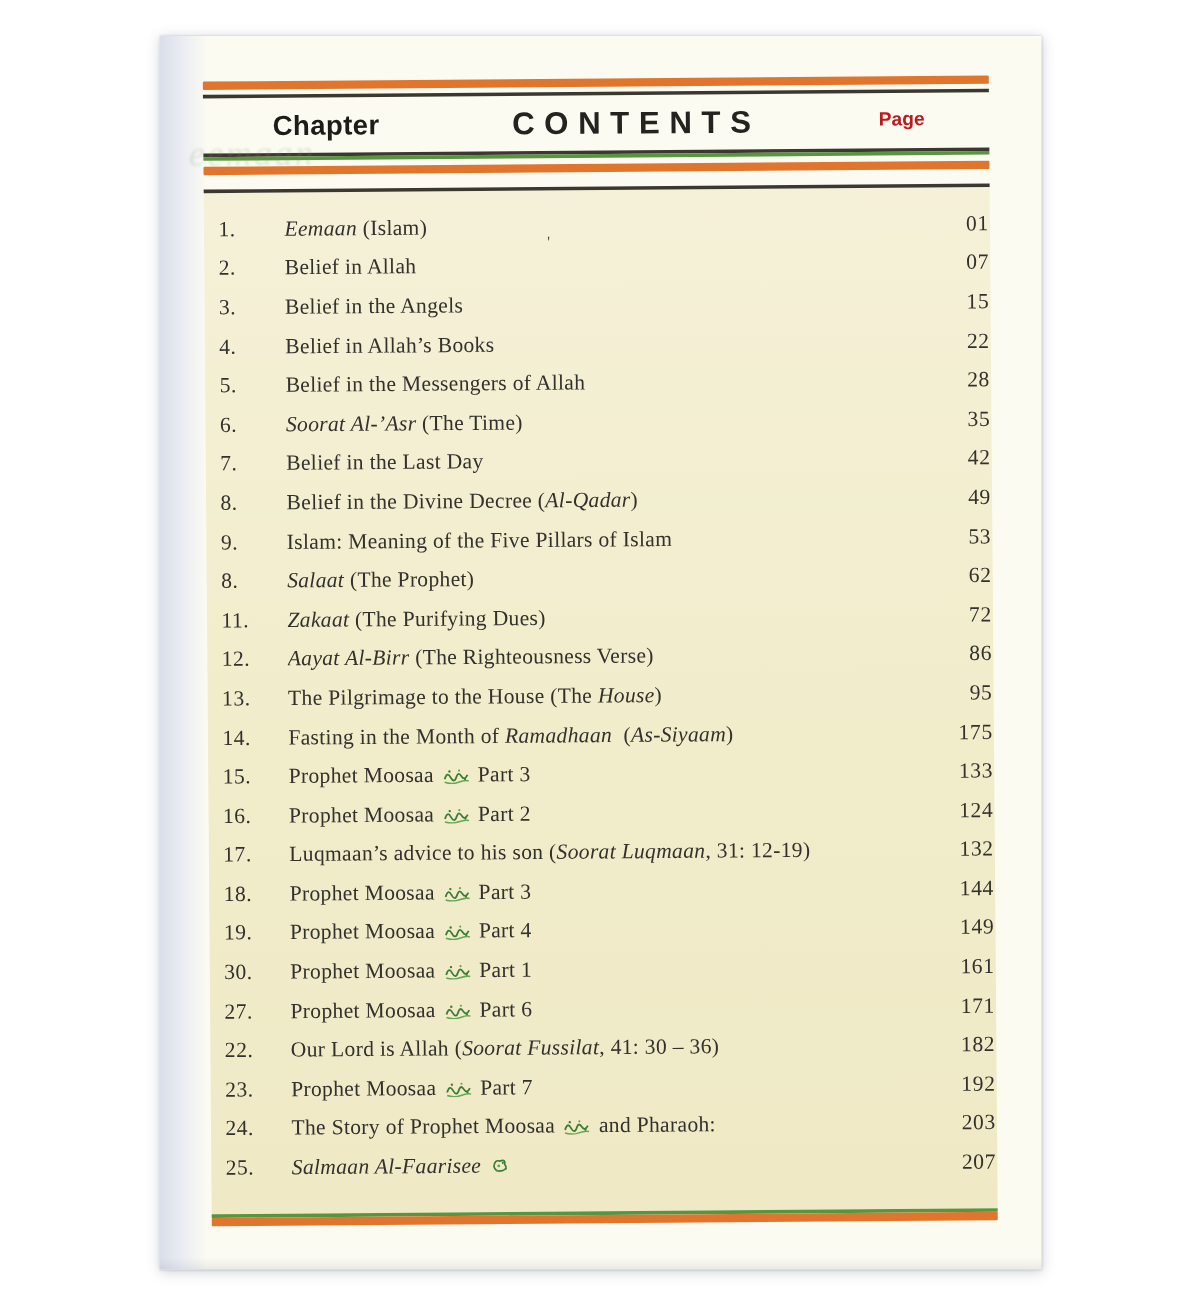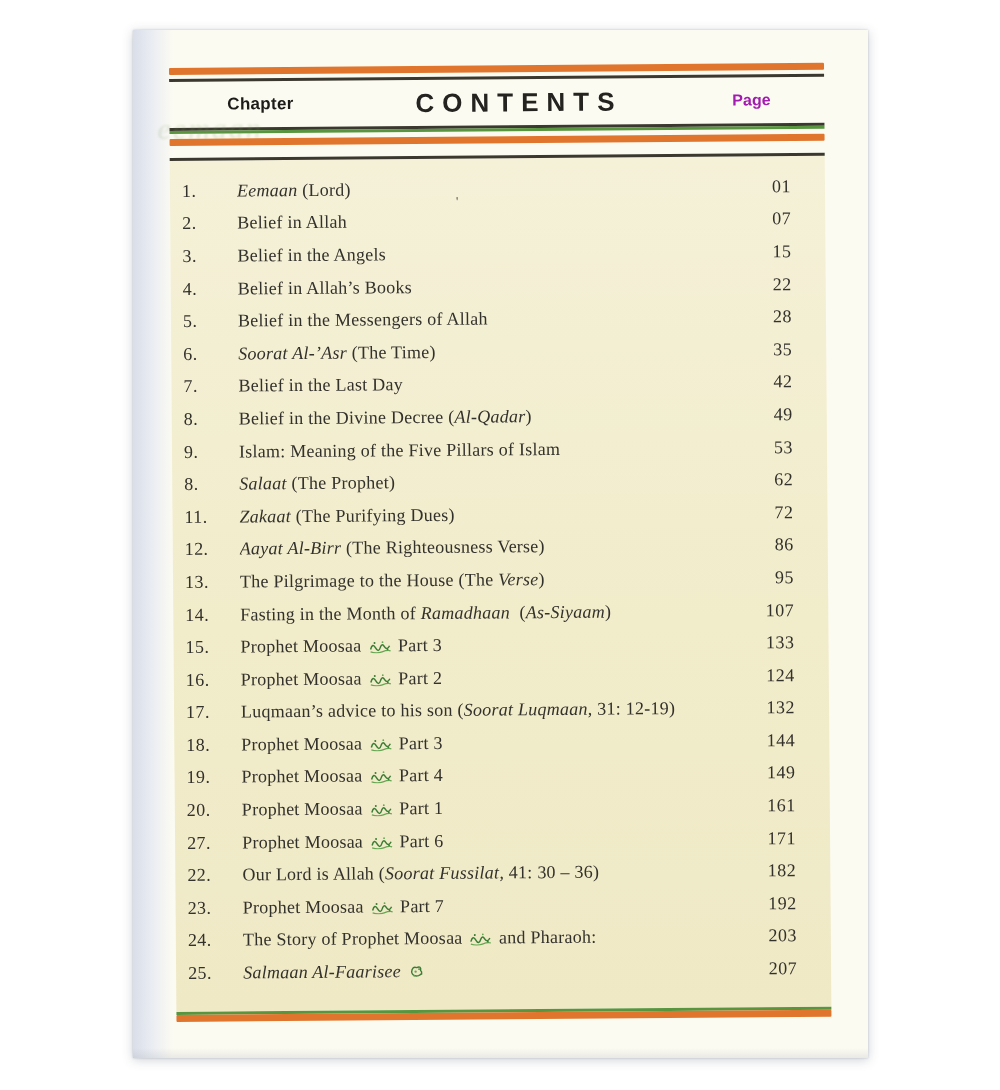--- a/index.html
+++ b/index.html
@@ -22,37 +22,37 @@
   .content{
     position:absolute;left:36px;top:38px;width:655px;
     transform:rotate(-0.45deg);transform-origin:top left;
   }
   .bar-orange{height:7px;background:#e0762e;border-radius:1px;}
   .line-dark{height:3px;background:#3b392f;}
   .line-green{height:3px;background:#58953f;}
   .gap4{height:4px}.gap5{height:5px}.gap12{height:12px}
   .header-row{position:relative;display:flex;align-items:center;height:46px;
     font-family:"Liberation Sans","DejaVu Sans",sans-serif;font-weight:bold;}
-  .chapter-label{margin-left:58px;font-size:17px;letter-spacing:.3px;color:#1d1c18;}
+  .chapter-label{margin-left:58px;font-size:23px;letter-spacing:.3px;color:#1d1c18;}
   .contents-title{flex:1;text-align:center;font-size:26px;letter-spacing:8px;color:#24231f;padding-left:12px;}
-  .page-label{width:92px;text-align:left;font-size:16px;color:#a21caf;}
+  .page-label{width:92px;text-align:left;font-size:16px;color:#b91c1c;}
   .watermark{
     position:absolute;left:-12px;top:44px;font-style:italic;font-size:30px;
     color:rgba(120,150,90,.20);filter:blur(1px);letter-spacing:2px;pointer-events:none;
   }
   .artifact{position:absolute;left:286px;top:128px;font-size:13px;color:#4a4840;}
   .header-stack{position:relative;}
   .cream{
     height:851px;background:linear-gradient(180deg,#f5f1d8 0%,#f1ecca 55%,#efe9c6 100%);
     padding-top:14px;box-sizing:border-box;overflow:hidden;
   }
   .row{display:flex;align-items:center;height:32.6px;font-size:18px;}
   .row .num{width:55px;padding-left:12px;box-sizing:content-box;letter-spacing:.4px;}
   .row .title{flex:1;letter-spacing:.25px;white-space:nowrap;overflow:hidden;}
-  .row .pg{width:72px;text-align:right;padding-right:34px;letter-spacing:.5px;}
+  .row .pg{width:72px;text-align:right;padding-right:1px;letter-spacing:.5px;}
   .it{font-style:italic;}
   .honorific{display:inline-block;vertical-align:-2px;margin:0 2px;line-height:0;}
 </style>
 </head>
 <body>
 
 <div class="viewport">
   <div class="sheet">
     <div class="content">
 
@@ -71,21 +71,21 @@
         <div class="gap5"></div>
         <div class="bar-orange"></div>
         <div class="gap12"></div>
         <div class="artifact">'</div>
         <div class="line-dark"></div>
       </div>
 
       <div class="cream">
           <div class="row">
             <span class="num">1.</span>
-            <span class="title"><span class="it">Eemaan</span><span> (Lord)</span></span>
+            <span class="title"><span class="it">Eemaan</span><span> (Islam)</span></span>
             <span class="pg">01</span>
           </div>
           <div class="row">
             <span class="num">2.</span>
             <span class="title"><span>Belief in Allah</span></span>
             <span class="pg">07</span>
           </div>
           <div class="row">
             <span class="num">3.</span>
             <span class="title"><span>Belief in the Angels</span></span>
@@ -131,27 +131,27 @@
             <span class="title"><span class="it">Zakaat</span><span> (The Purifying Dues)</span></span>
             <span class="pg">72</span>
           </div>
           <div class="row">
             <span class="num">12.</span>
             <span class="title"><span class="it">Aayat Al-Birr</span><span> (The Righteousness Verse)</span></span>
             <span class="pg">86</span>
           </div>
           <div class="row">
             <span class="num">13.</span>
-            <span class="title"><span>The Pilgrimage to the House (The </span><span class="it">Verse</span><span>)</span></span>
+            <span class="title"><span>The Pilgrimage to the House (The </span><span class="it">House</span><span>)</span></span>
             <span class="pg">95</span>
           </div>
           <div class="row">
             <span class="num">14.</span>
             <span class="title"><span>Fasting in the Month of </span><span class="it">Ramadhaan</span><span> &nbsp;(</span><span class="it">As-Siyaam</span><span>)</span></span>
-            <span class="pg">107</span>
+            <span class="pg">175</span>
           </div>
           <div class="row">
             <span class="num">15.</span>
             <span class="title"><span>Prophet Moosaa </span><span class="honorific"><svg width="23" height="14" viewBox="0 0 23 14">
                   <path d="M2 10 Q4 3 7 8.5 T12 7.5 Q13.5 3.5 16 7.5 T21 6.5" fill="none" stroke="#3c7d35" stroke-width="1.5"></path>
                   <path d="M2 12.5 Q8 14.5 13.5 12.5 T22 11.5" fill="none" stroke="#67a653" stroke-width="1.3"></path>
                   <circle cx="6" cy="3.5" r="1" fill="#3c7d35"></circle>
                   <circle cx="14" cy="2.8" r="0.9" fill="#67a653"></circle>
                   <circle cx="19" cy="10" r="0.9" fill="#3c7d35"></circle>
                 </svg></span><span> Part 3</span></span>
@@ -189,21 +189,21 @@
             <span class="title"><span>Prophet Moosaa </span><span class="honorific"><svg width="23" height="14" viewBox="0 0 23 14">
                   <path d="M2 10 Q4 3 7 8.5 T12 7.5 Q13.5 3.5 16 7.5 T21 6.5" fill="none" stroke="#3c7d35" stroke-width="1.5"></path>
                   <path d="M2 12.5 Q8 14.5 13.5 12.5 T22 11.5" fill="none" stroke="#67a653" stroke-width="1.3"></path>
                   <circle cx="6" cy="3.5" r="1" fill="#3c7d35"></circle>
                   <circle cx="14" cy="2.8" r="0.9" fill="#67a653"></circle>
                   <circle cx="19" cy="10" r="0.9" fill="#3c7d35"></circle>
                 </svg></span><span> Part 4</span></span>
             <span class="pg">149</span>
           </div>
           <div class="row">
-            <span class="num">20.</span>
+            <span class="num">30.</span>
             <span class="title"><span>Prophet Moosaa </span><span class="honorific"><svg width="23" height="14" viewBox="0 0 23 14">
                   <path d="M2 10 Q4 3 7 8.5 T12 7.5 Q13.5 3.5 16 7.5 T21 6.5" fill="none" stroke="#3c7d35" stroke-width="1.5"></path>
                   <path d="M2 12.5 Q8 14.5 13.5 12.5 T22 11.5" fill="none" stroke="#67a653" stroke-width="1.3"></path>
                   <circle cx="6" cy="3.5" r="1" fill="#3c7d35"></circle>
                   <circle cx="14" cy="2.8" r="0.9" fill="#67a653"></circle>
                   <circle cx="19" cy="10" r="0.9" fill="#3c7d35"></circle>
                 </svg></span><span> Part 1</span></span>
             <span class="pg">161</span>
           </div>
           <div class="row">

